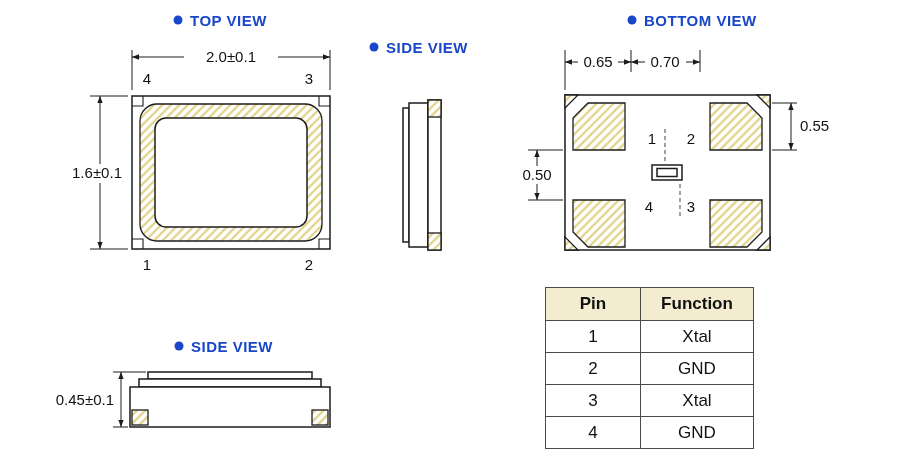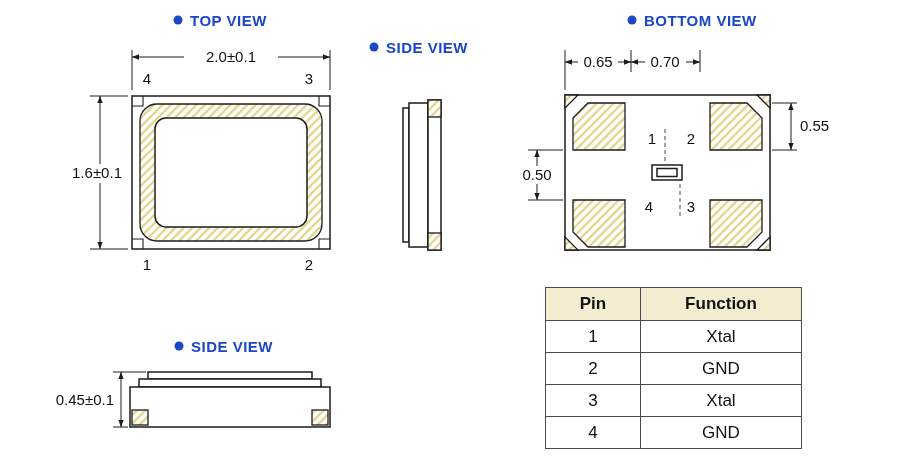--- a/index.html
+++ b/index.html
@@ -20,21 +20,21 @@
                 font-family:"Liberation Sans", sans-serif; }
   .bullet  { fill:#1a46c8; }
 
   
   .table-wrap { position:absolute; left:545px; top:287px; }
   table { border-collapse:collapse; font-family:"Liberation Sans", sans-serif;
           font-size:17px; color:#111111; }
   th, td { border:1.6px solid #4a4a4a; text-align:center; vertical-align:middle; padding:0; }
   th { background:#f4ecd0; font-weight:bold; height:33px; }
   th.col-pin, td.col-pin { width:95px; }
-  th.col-fn, td.col-fn { width:161px; }
+  th.col-fn, td.col-fn { width:113px; }
   td { height:32px; background:#ffffff; }
 </style>
 </head>
 <body>
 
 
 
 <svg width="917" height="472" viewBox="0 0 917 472">
   <defs>
     <pattern id="hatch" patternUnits="userSpaceOnUse" width="6" height="6" patternTransform="rotate(45)">

